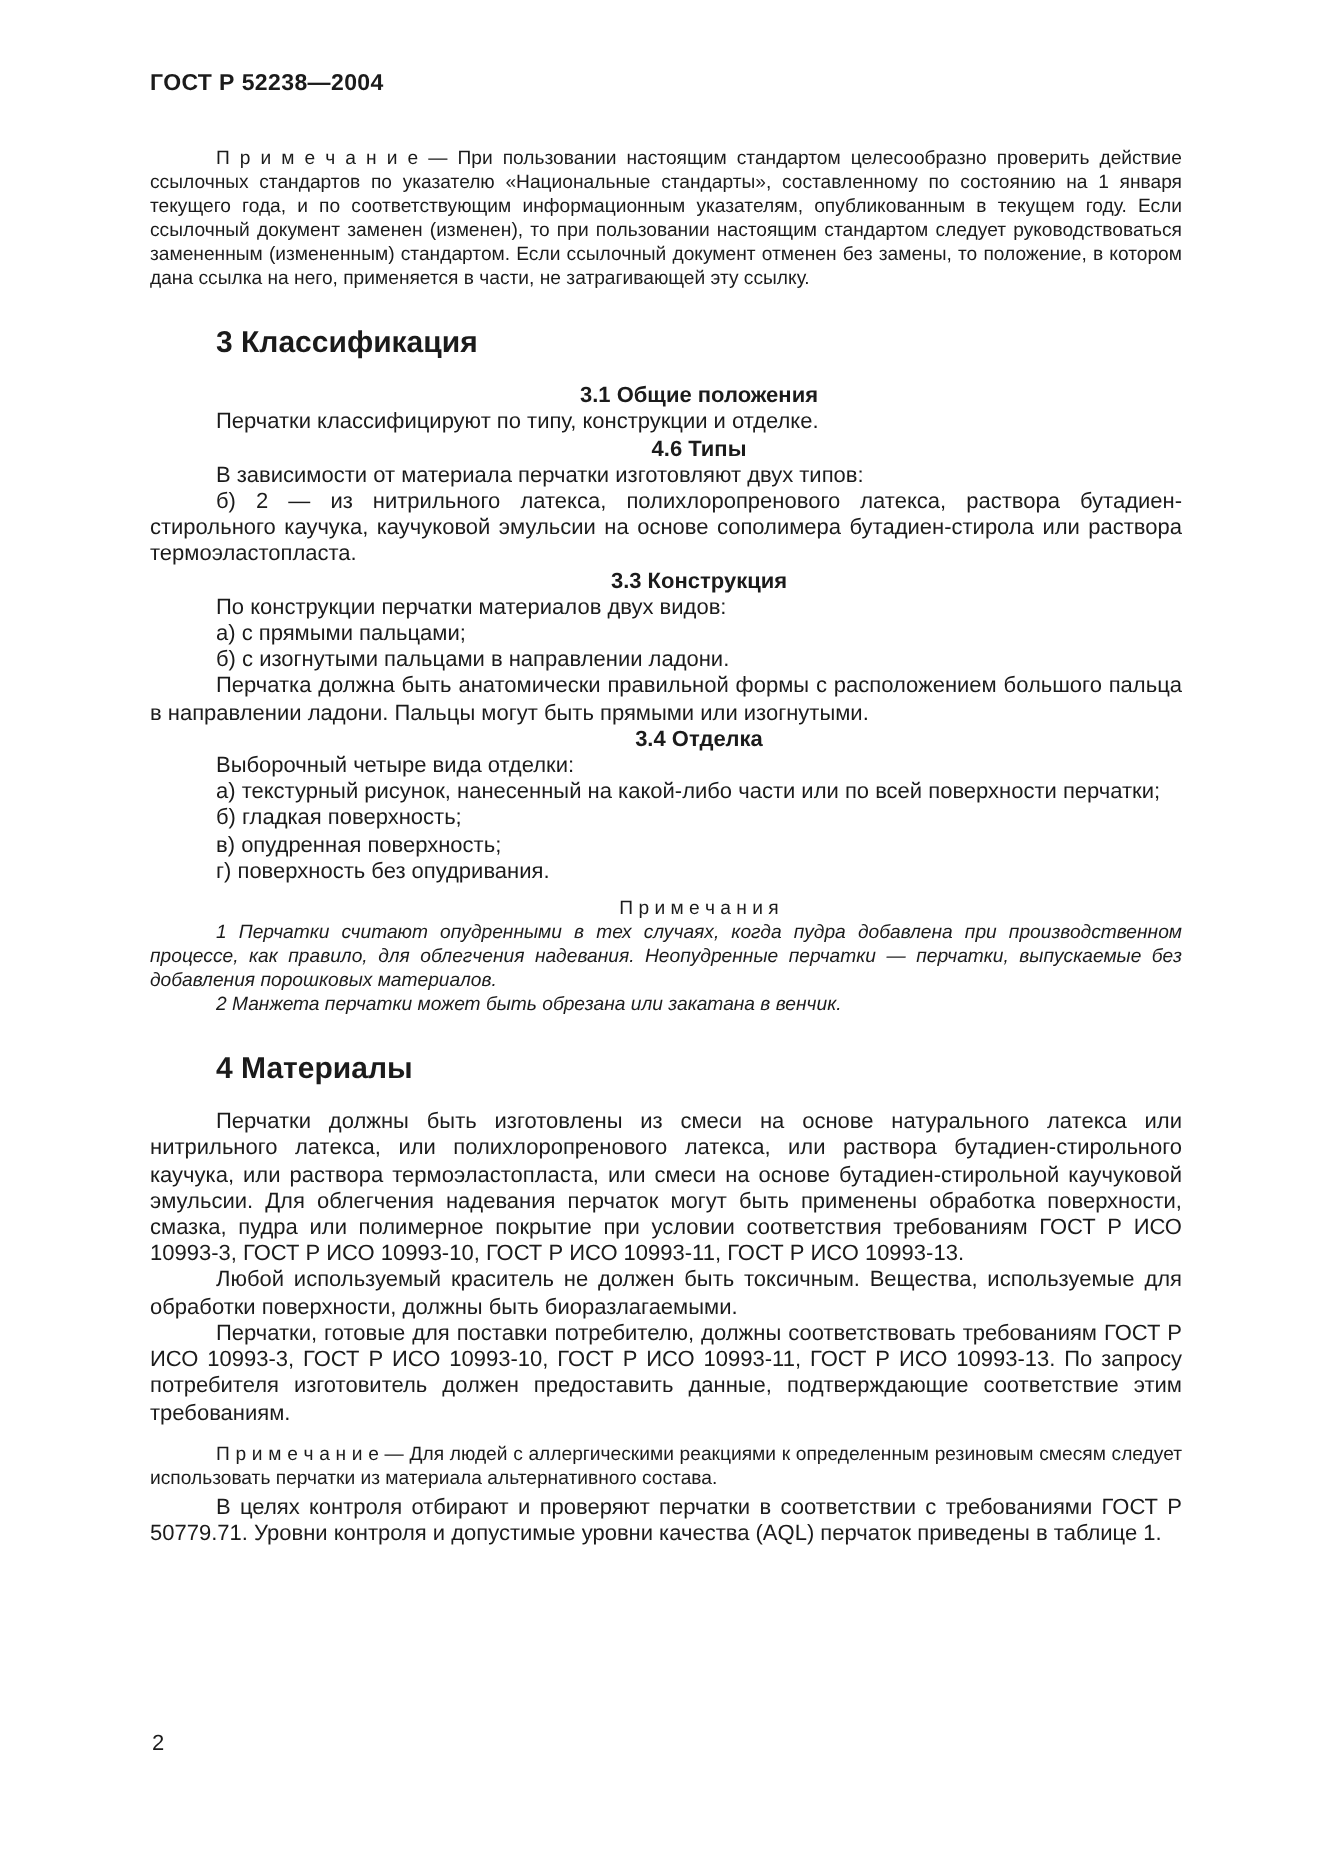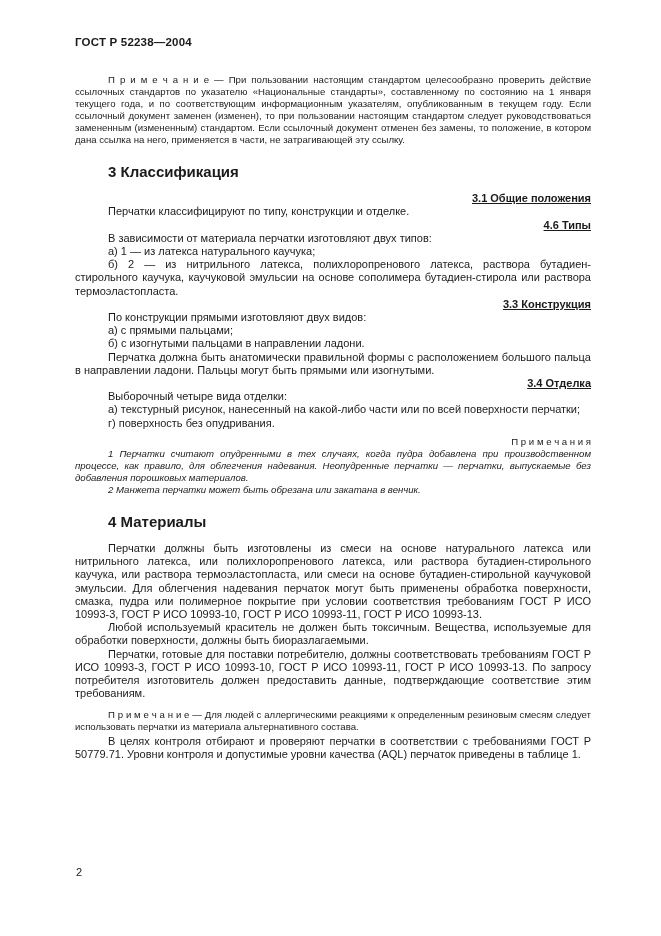--- a/index.html
+++ b/index.html
@@ -35,35 +35,34 @@
   }
   .h1 {
     font-size: 15px;
     font-weight: bold;
     text-align: left;
     margin: 19px 0 14px 33px;
   }
   .h2 {
     font-size: 11px;
     font-weight: bold;
-    text-align: right;
+    text-align: center;
     margin-left: 33px;
-    text-decoration: underline;
   }
   .note, .note-item, .note-title {
     font-size: 9.6px;
     line-height: 12px;
   }
   .note {
     text-indent: 33px;
   }
   .note-title {
     margin-top: 6px;
     text-indent: 33px;
-    text-align: right;
+    text-align: center;
   }
   .note-item {
     text-indent: 33px;
     font-style: italic;
   }
   .sec-note {
     margin-top: 8px;
     margin-bottom: 2px;
   }
   .page-number {
@@ -85,32 +84,33 @@
 
     <div class="note">П р и м е ч а н и е — При пользовании настоящим стандартом целесообразно проверить действие ссылочных стандартов по указателю «Национальные стандарты», составленному по состоянию на 1 января текущего года, и по соответствующим информационным указателям, опубликованным в текущем году. Если ссылочный документ заменен (изменен), то при пользовании настоящим стандартом следует руководствоваться замененным (измененным) стандартом. Если ссылочный документ отменен без замены, то положение, в котором дана ссылка на него, применяется в части, не затрагивающей эту ссылку.</div>
 
     <div class="h1">3 Классификация</div>
 
     <div class="h2">3.1 Общие положения</div>
     <div class="p">Перчатки классифицируют по типу, конструкции и отделке.</div>
 
     <div class="h2">4.6 Типы</div>
     <div class="p">В зависимости от материала перчатки изготовляют двух типов:</div>
-    <div class="li">а) 1 — из латекса натурального каучука;</div>
     <div class="li">б) 2 — из нитрильного латекса, полихлоропренового латекса, раствора бутадиен-стирольного каучука, каучуковой эмульсии на основе сополимера бутадиен-стирола или раствора термоэластопласта.</div>
 
     <div class="h2">3.3 Конструкция</div>
-    <div class="p">По конструкции прямыми изготовляют двух видов:</div>
+    <div class="p">По конструкции перчатки материалов двух видов:</div>
     <div class="li">а) с прямыми пальцами;</div>
     <div class="li">б) с изогнутыми пальцами в направлении ладони.</div>
     <div class="p">Перчатка должна быть анатомически правильной формы с расположением большого пальца в направлении ладони. Пальцы могут быть прямыми или изогнутыми.</div>
 
     <div class="h2">3.4 Отделка</div>
     <div class="p">Выборочный четыре вида отделки:</div>
     <div class="li">а) текстурный рисунок, нанесенный на какой-либо части или по всей поверхности перчатки;</div>
+    <div class="li">б) гладкая поверхность;</div>
+    <div class="li">в) опудренная поверхность;</div>
     <div class="li">г) поверхность без опудривания.</div>
 
     <div class="note-title">П р и м е ч а н и я</div>
     <div class="note-item">1 Перчатки считают опудренными в тех случаях, когда пудра добавлена при производственном процессе, как правило, для облегчения надевания. Неопудренные перчатки — перчатки, выпускаемые без добавления порошковых материалов.</div>
     <div class="note-item">2 Манжета перчатки может быть обрезана или закатана в венчик.</div>
 
     <div class="h1">4 Материалы</div>
     <div class="p">Перчатки должны быть изготовлены из смеси на основе натурального латекса или нитрильного латекса, или полихлоропренового латекса, или раствора бутадиен-стирольного каучука, или раствора термоэластопласта, или смеси на основе бутадиен-стирольной каучуковой эмульсии. Для облегчения надевания перчаток могут быть применены обработка поверхности, смазка, пудра или полимерное покрытие при условии соответствия требованиям ГОСТ Р ИСО 10993-3, ГОСТ Р ИСО 10993-10, ГОСТ Р ИСО 10993-11, ГОСТ Р ИСО 10993-13.</div>
     <div class="p">Любой используемый краситель не должен быть токсичным. Вещества, используемые для обработки поверхности, должны быть биоразлагаемыми.</div>
     <div class="p">Перчатки, готовые для поставки потребителю, должны соответствовать требованиям ГОСТ Р ИСО 10993-3, ГОСТ Р ИСО 10993-10, ГОСТ Р ИСО 10993-11, ГОСТ Р ИСО 10993-13. По запросу потребителя изготовитель должен предоставить данные, подтверждающие соответствие этим требованиям.</div>

